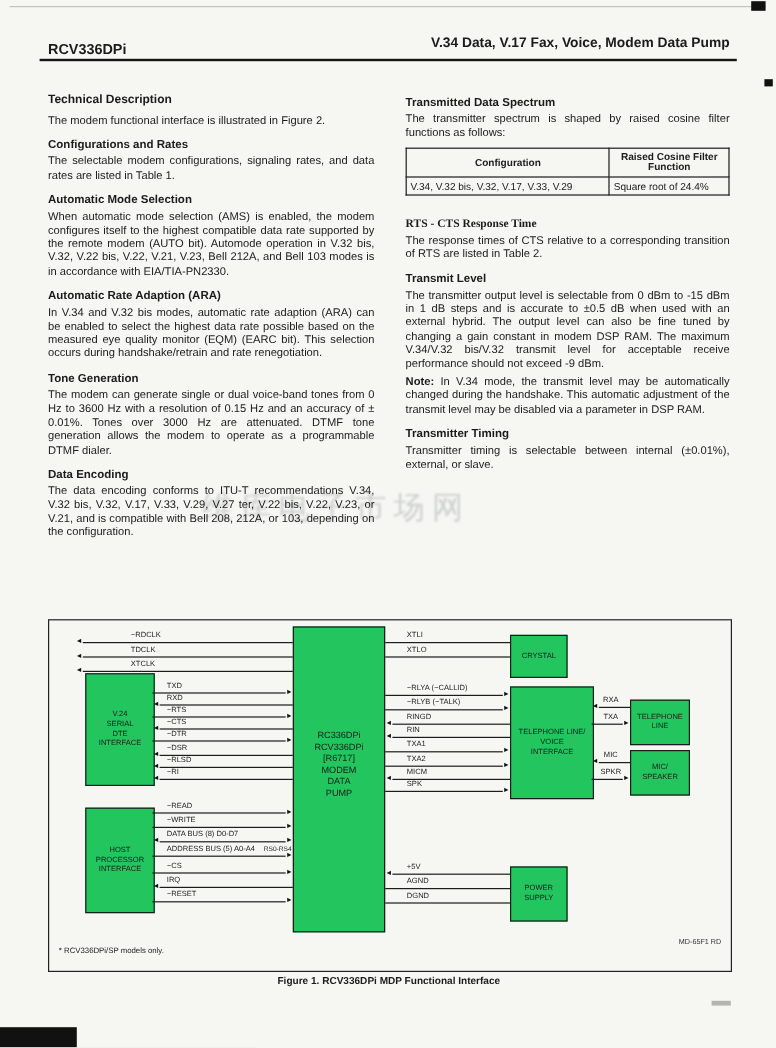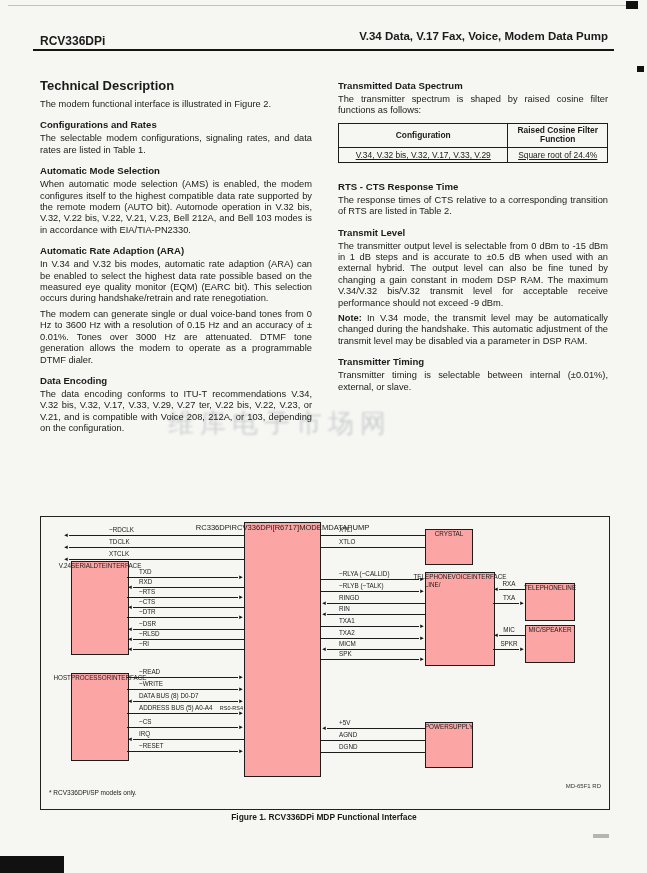--- a/index.html
+++ b/index.html
@@ -7,37 +7,37 @@
   .page { position:relative; width:647px; height:873px; background:#f6f6f3; overflow:hidden; }
 
   .artifact { position:absolute; background:#111; }
   .topline { position:absolute; left:8px; top:5px; width:630px; height:1px; background:#c2c2bd; }
 
   .hdr-left  { position:absolute; left:40px;  top:34px; font-weight:bold; font-size:12px; }
   .hdr-right { position:absolute; right:39px; top:30px; font-weight:bold; font-size:11.5px; }
   .hdr-rule  { position:absolute; left:33px; top:49px; width:581px; height:2px; background:#151515; }
 
   .col { position:absolute; }
-  .title { font-size:13px; font-weight:bold; margin:0 0 6px 0; }
+  .title { font-size:10px; font-weight:bold; margin:0 0 6px 0; }
   .col h3 { font-size:9.6px; margin:9px 0 3px 0; }
-  .col h3.mt16 { margin-top:18px; }
+  .col h3.mt16 { margin-top:18px;font-family:Liberation Serif, serif; }
   .col p { font-size:9.3px; line-height:11.4px; margin:0 0 4px 0; text-align:justify; }
 
   table.cfg { border-collapse:collapse; width:100%; margin:6px 0 4px 0; }
   table.cfg th, table.cfg td { border:1px solid #1c1c1c; font-size:8.4px; padding:2px 3px; vertical-align:middle; }
   table.cfg th { text-align:center; line-height:9.5px; }
-  table.cfg td { line-height:10px; text-align:center;text-decoration:underline; }
+  table.cfg td { line-height:10px; text-align:left; }
   table.cfg col.c1 { width:63%; } table.cfg col.c2 { width:37%; }
 
   .watermark { position:absolute; left:168px; top:406px; width:320px; font-size:26px; letter-spacing:6px;
                color:#8d949c; opacity:0.38; filter:blur(1px); pointer-events:none; }
 
   .diagram { position:absolute; left:40px; top:516px; width:568px; height:292px; border:1px solid #222; background:#f6f6f3; }
-  .box { position:absolute; border:1px solid #1c1c1c; background:#fca5a5; display:flex; flex-direction:row;
-         align-items:flex-start; justify-content:center; text-align:center; font-size:6.3px; line-height:8px; }
+  .box { position:absolute; border:1px solid #1c1c1c; background:#22c55e; display:flex; flex-direction:column;
+         align-items:center; justify-content:center; text-align:center; font-size:6.3px; line-height:8px; }
   .box.modem { font-size:7.6px; line-height:9.5px; border-width:1.5px; padding-bottom:26px; box-sizing:border-box; }
 
   .sig { position:absolute; }
   .sig .lbl { font-size:6.3px; line-height:7px; height:7px; white-space:nowrap; padding-left:12px; }
   .sig.clk .lbl { padding-left:46px; }
   .sig.pr  .lbl { padding-left:18px; }
   .sig.ctr .lbl { padding-left:0; text-align:center; }
   .wr { display:flex; align-items:center; height:5px; }
   .ln { flex:1; border-top:1px solid #1c1c1c; height:0; }
   .ar { font-size:6px; line-height:5px; color:#111; }
@@ -66,23 +66,24 @@
 
   <div class="col" style="left:40px;top:78px;width:272px;">
     <div class="title">Technical Description</div>
     <p>The modem functional interface is illustrated in Figure 2.</p>
     <h3>Configurations and Rates</h3>
     <p>The selectable modem configurations, signaling rates, and data rates are listed in Table 1.</p>
     <h3>Automatic Mode Selection</h3>
     <p>When automatic mode selection (AMS) is enabled, the modem configures itself to the highest compatible data rate supported by the remote modem (AUTO bit). Automode operation in V.32 bis, V.32, V.22 bis, V.22, V.21, V.23, Bell 212A, and Bell 103 modes is in accordance with EIA/TIA-PN2330.</p>
     <h3>Automatic Rate Adaption (ARA)</h3>
     <p>In V.34 and V.32 bis modes, automatic rate adaption (ARA) can be enabled to select the highest data rate possible based on the measured eye quality monitor (EQM) (EARC bit). This selection occurs during handshake/retrain and rate renegotiation.</p>
+    <h3>Tone Generation</h3>
     <p>The modem can generate single or dual voice-band tones from 0 Hz to 3600 Hz with a resolution of 0.15 Hz and an accuracy of ± 0.01%. Tones over 3000 Hz are attenuated. DTMF tone generation allows the modem to operate as a programmable DTMF dialer.</p>
     <h3>Data Encoding</h3>
-    <p>The data encoding conforms to ITU-T recommendations V.34, V.32 bis, V.32, V.17, V.33, V.29, V.27 ter, V.22 bis, V.22, V.23, or V.21, and is compatible with Voice 208, 212A, or 103, depending on the configuration.</p>
+    <p>The data encoding conforms to ITU-T recommendations V.34, V.32 bis, V.32, V.17, V.33, V.29, V.27 ter, V.22 bis, V.22, V.23, or V.21, and is compatible with Bell 208, 212A, or 103, depending on the configuration.</p>
   </div>
 
   <div class="col" style="left:338px;top:78px;width:270px;">
     <h3 style="margin-top:2px;">Transmitted Data Spectrum</h3>
     <p>The transmitter spectrum is shaped by raised cosine filter functions as follows:</p>
 
     <table class="cfg">
       <colgroup>
           <col class="c1">
           <col class="c2">

